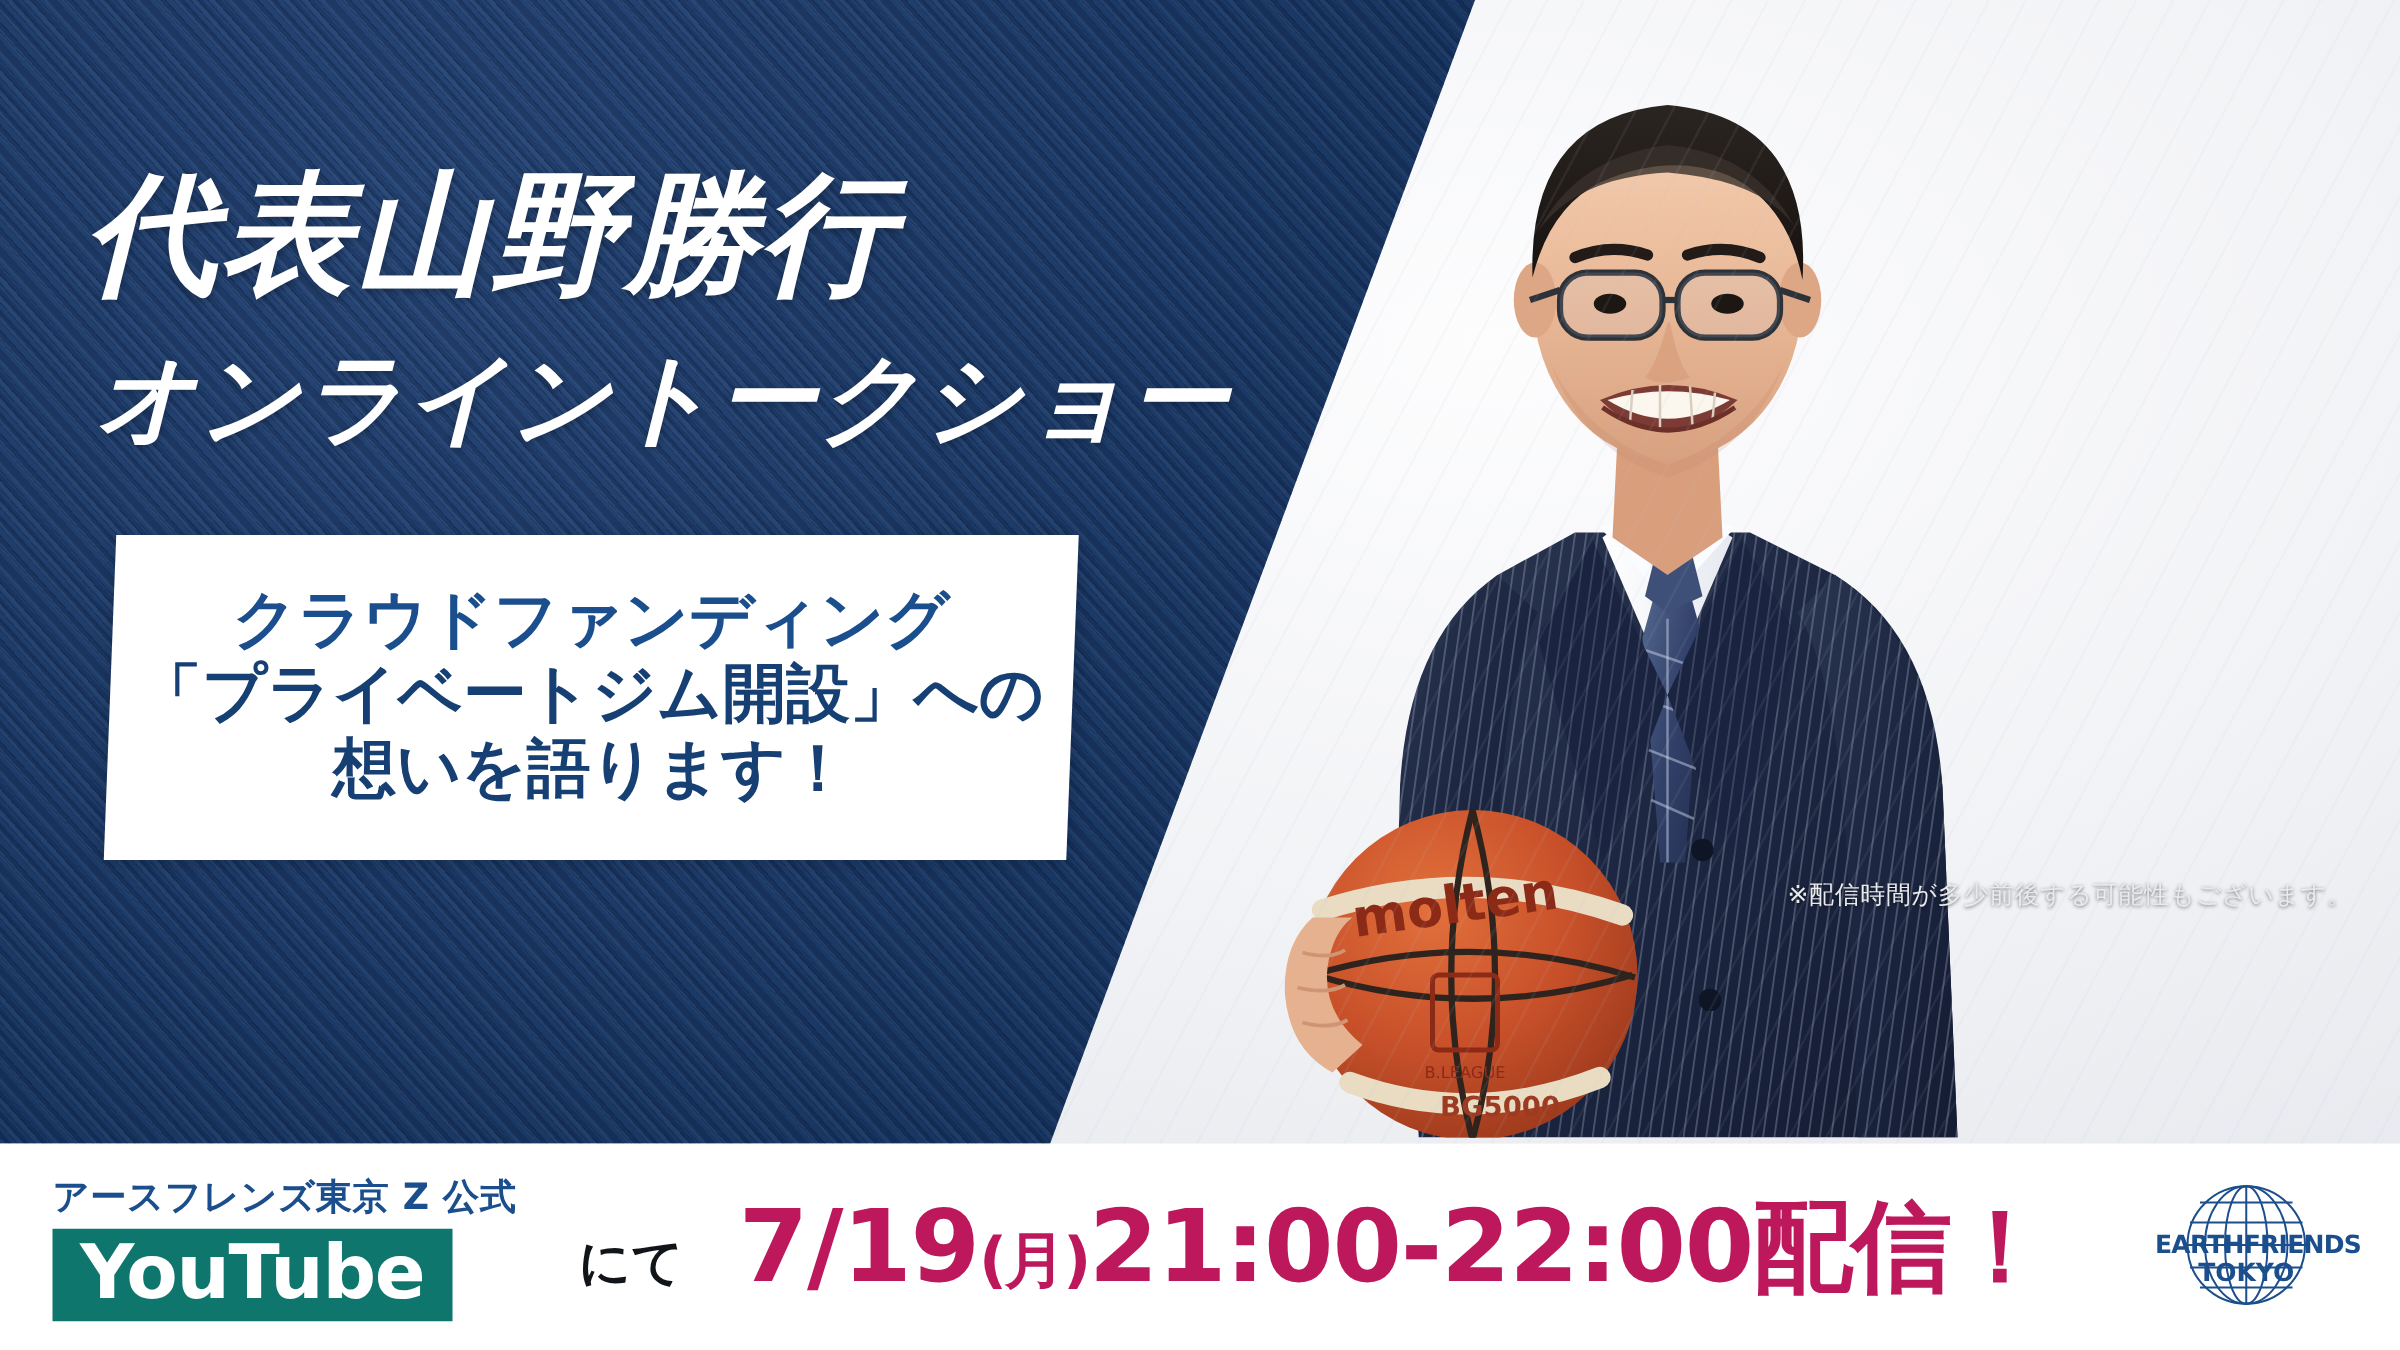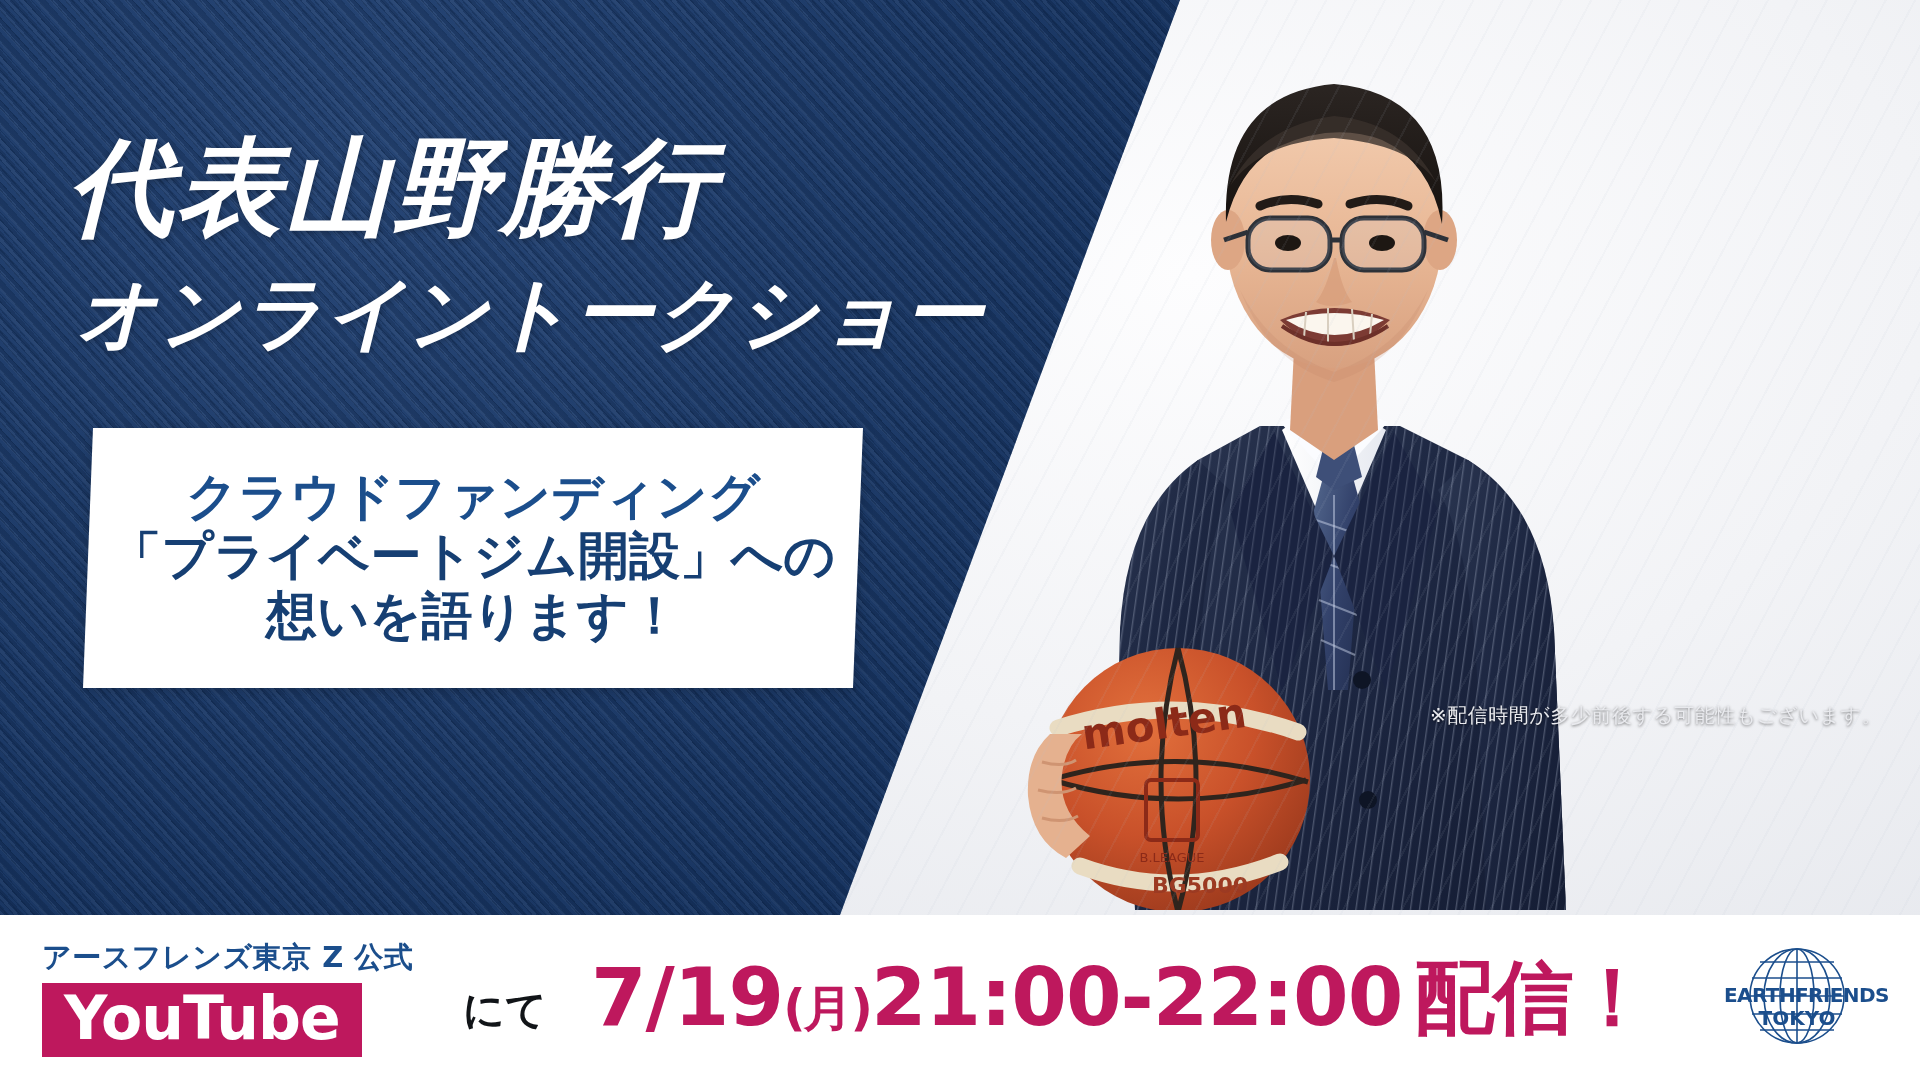--- a/index.html
+++ b/index.html
@@ -61,21 +61,21 @@
     font-style:italic;
     white-space:nowrap;
   }
   .headline .seg-role { font-style:italic; }
   .headline .seg-name { }
 
   .subhead {
     position:absolute; left:76px; top:280px;
     color:#ffffff; font-weight:700; font-size:80px; line-height:1;
     letter-spacing:1px; font-style:italic;
-    font-family:Liberation Mono, monospace;
+    font-family:Liberation Serif, serif;
     text-shadow:0 2px 7px rgba(0,0,0,.25);
     white-space:nowrap;
     text-align:center;
   }
 
   
   #callout {
     position:absolute; left:88px; top:428px; width:770px; height:260px;
     background:#ffffff; z-index:10;
     transform:skewX(-2.2deg);
@@ -111,41 +111,41 @@
     background:#ffffff; z-index:20;
     display:flex; align-items:center;
   }
   #bb-left { position:relative; margin-left:42px; width:395px; }
   #official-line {
     color:#1b4e8c; font-weight:700; font-size:29px; letter-spacing:.5px;
     font-family:"DejaVu Sans","Liberation Sans", sans-serif;
     margin-bottom:5px; white-space:nowrap;
   }
   #yt-badge {
-    background:#be185d; display:inline-block;
+    background:#0f766e; display:inline-block;
     padding:5px 22px 9px;
   }
   #yt-badge span {
     color:#ffffff; font-weight:700; font-size:60px; line-height:1;
     letter-spacing:-1px;
     font-family:"DejaVu Sans","Liberation Sans", sans-serif;
   }
   #nite {
     color:#111418; font-weight:700; font-size:41px; letter-spacing:0px;
     font-family:"DejaVu Sans","Liberation Sans", sans-serif;
     margin:26px 0 0 26px; white-space:nowrap;
   }
   #datetime {
     color:#be185d; font-weight:700; font-size:80px; line-height:1;
     letter-spacing:-1px; margin-left:44px; white-space:nowrap;
     font-family:"DejaVu Sans","Liberation Sans", sans-serif;
     display:flex; align-items:baseline;
   }
   #datetime .dow { font-size:49px; letter-spacing:-2px; }
-  #datetime .broadcast { margin-left:12px; }
+  #datetime .broadcast { }
 
   
   #club-logo {
     position:absolute; right:50px; top:50%; transform:translateY(-50%);
     width:146px; height:120px;
   }
   #club-logo .lg-text1, #club-logo .lg-text2 {
     position:absolute; left:0; width:100%; text-align:center;
     color:#1b4e8c; font-weight:700;
     font-family:"DejaVu Sans","Liberation Sans", sans-serif;

